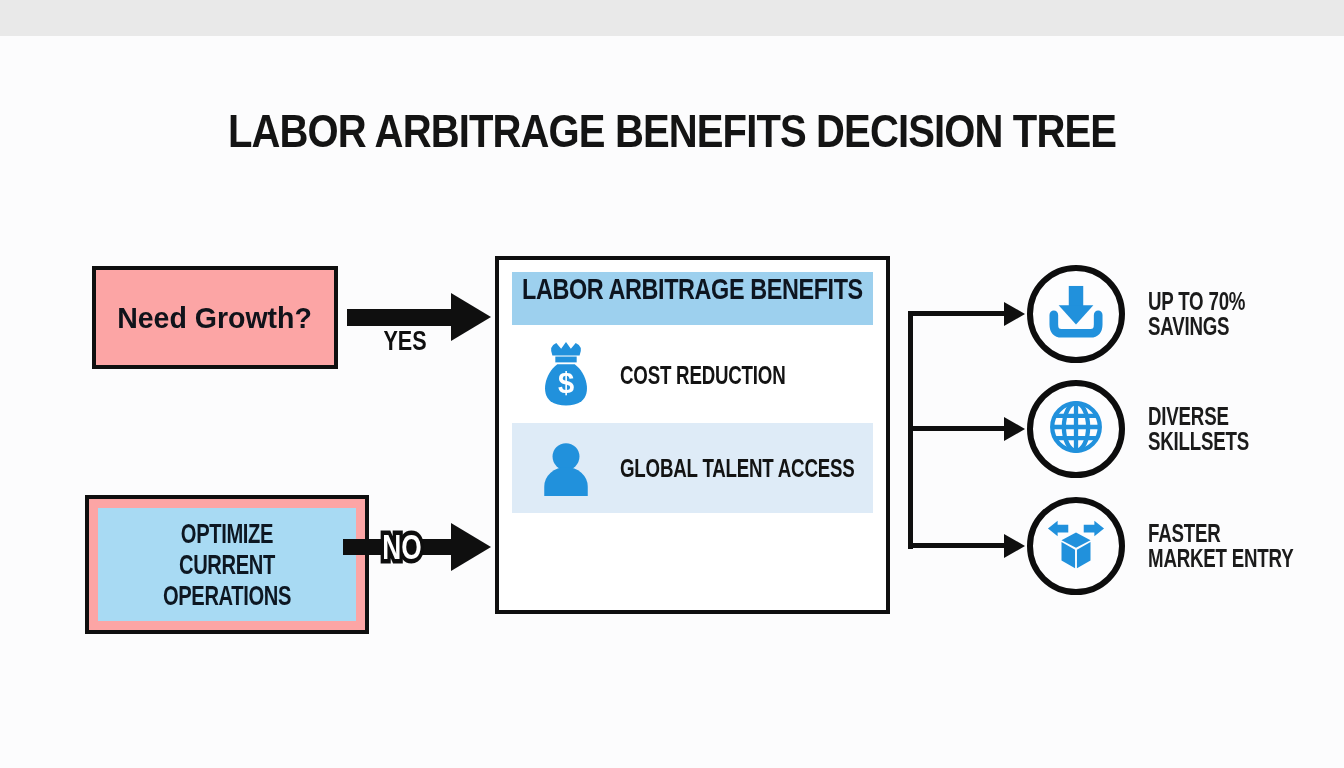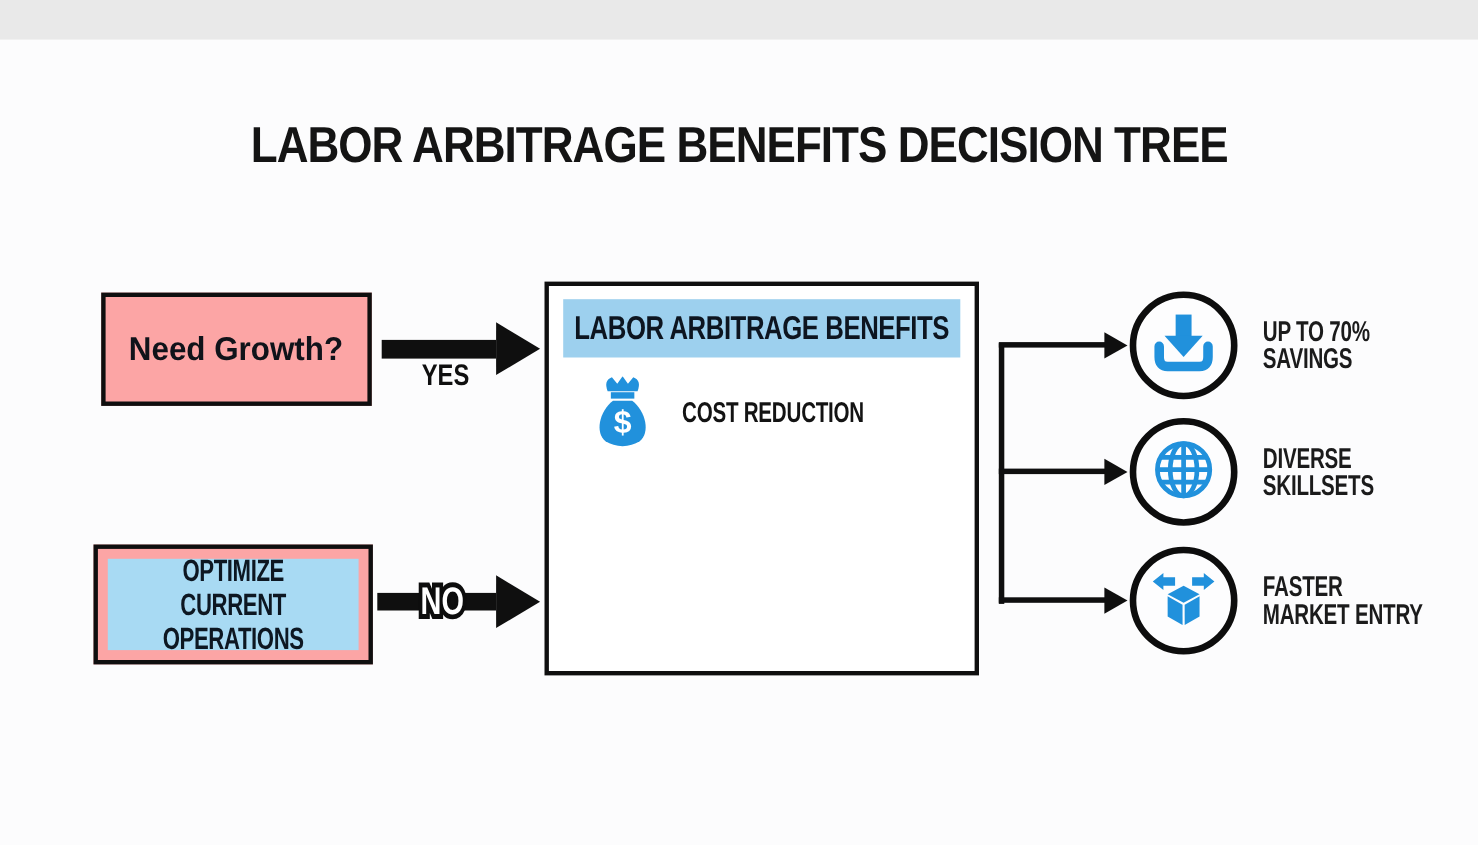--- a/index.html
+++ b/index.html
@@ -17,21 +17,21 @@
     left:0;right:0;top:68px;text-align:center;
     font-size:46px;font-weight:bold;letter-spacing:-1px;color:#141414;
     transform:scaleX(.87);
     white-space:nowrap;
   }
 
   
   .dbox{border:4px solid #0f0f0f;background:#fca5a5;display:flex;align-items:center;justify-content:center;}
   .box-need{left:92px;top:230px;width:238px;height:95px;}
   .box-need .q{font-size:30px;font-weight:bold;color:#10131a;transform:scaleX(.95);}
-  .box-opt{left:85px;top:459px;width:240px;height:95px;padding:3px;}
+  .box-opt{left:85px;top:459px;width:240px;height:95px;padding:18px;}
   .box-opt .fill{
     position:absolute;left:9px;top:9px;right:9px;bottom:9px;
     background:#a8daf3;display:flex;align-items:center;justify-content:center;
   }
   .box-opt .t{
     width:268px;text-align:center;font-size:28px;font-weight:bold;line-height:31px;
     color:#0d1722;letter-spacing:-.5px;transform:scaleX(.72);
   }
 
   
@@ -46,21 +46,21 @@
     position:absolute;left:0;right:0;text-align:center;
     font-size:35px;font-weight:bold;line-height:38px;
   }
   .no-outline{-webkit-text-stroke:9px #0d0d0d;color:#0d0d0d;}
   .no-fill{color:#ffffff;}
 
   
   .bbox{left:495px;top:220px;width:387px;height:350px;border:4px solid #0f0f0f;background:#fff;}
   .bb-header{
     position:absolute;left:13px;top:12px;width:361px;height:53px;background:#9dd0ee;
-    display:flex;align-items:center;justify-content:center;
+    display:flex;justify-content:center;
   }
   .bb-header span{font-size:30px;font-weight:bold;color:#0d1520;letter-spacing:-.5px;transform:scaleX(.78);white-space:nowrap;}
   .bb-row{position:absolute;left:13px;width:361px;display:flex;align-items:center;}
   .bb-row1{top:70px;height:90px;}
   .bb-row2{top:163px;height:90px;background:#deebf7;}
   .bb-row3{top:256px;height:88px;}
   .bb-icon{width:108px;display:flex;align-items:center;justify-content:center;flex:none;}
   .bb-label{
     flex:1;font-size:26px;font-weight:bold;line-height:27px;color:#131313;
     letter-spacing:-.3px;transform:scaleX(.72);transform-origin:0 50%;white-space:nowrap;
@@ -122,20 +122,29 @@
         <svg width="56" height="66" viewBox="-27 -34 54 68">
           <path class="icon-blue" d="M -14 -20 Q -18 -30 -10 -33 L -5 -27 L 0 -34 L 5 -27 L 10 -33 Q 18 -30 14 -20 Z"></path>
           <rect class="icon-blue" x="-11" y="-19" width="22" height="6"></rect>
           <path class="icon-blue" d="M -9 -11 C -22 -1 -26 19 -16 27 C -7 33 7 33 16 27 C 26 19 22 -1 9 -11 Z"></path>
           <text x="0" y="19" text-anchor="middle" font-size="30" font-weight="bold" fill="#ffffff">$</text>
         </svg>
       </div>
       <div class="bb-label">COST REDUCTION</div>
     </div>
 
+    <div class="bb-row bb-row2">
+      <div class="bb-icon">
+        <svg width="54" height="58" viewBox="-26 -28 52 56">
+          <circle class="icon-blue" cx="0" cy="-11" r="13"></circle>
+          <path class="icon-blue" d="M -21 27 L -21 18 A 21 19 0 0 1 21 18 L 21 27 Z"></path>
+        </svg>
+      </div>
+      <div class="bb-label">GLOBAL TALENT ACCESS</div>
+    </div>
 
   </div>
 
   <div class="abs vline"></div>
   <div class="abs hline" style="top:275px;"></div>
   <div class="abs htri" style="top:266px;"></div>
   <div class="abs hline" style="top:390px;"></div>
   <div class="abs htri" style="top:381px;"></div>
   <div class="abs hline" style="top:507px;"></div>
   <div class="abs htri" style="top:498px;"></div>

